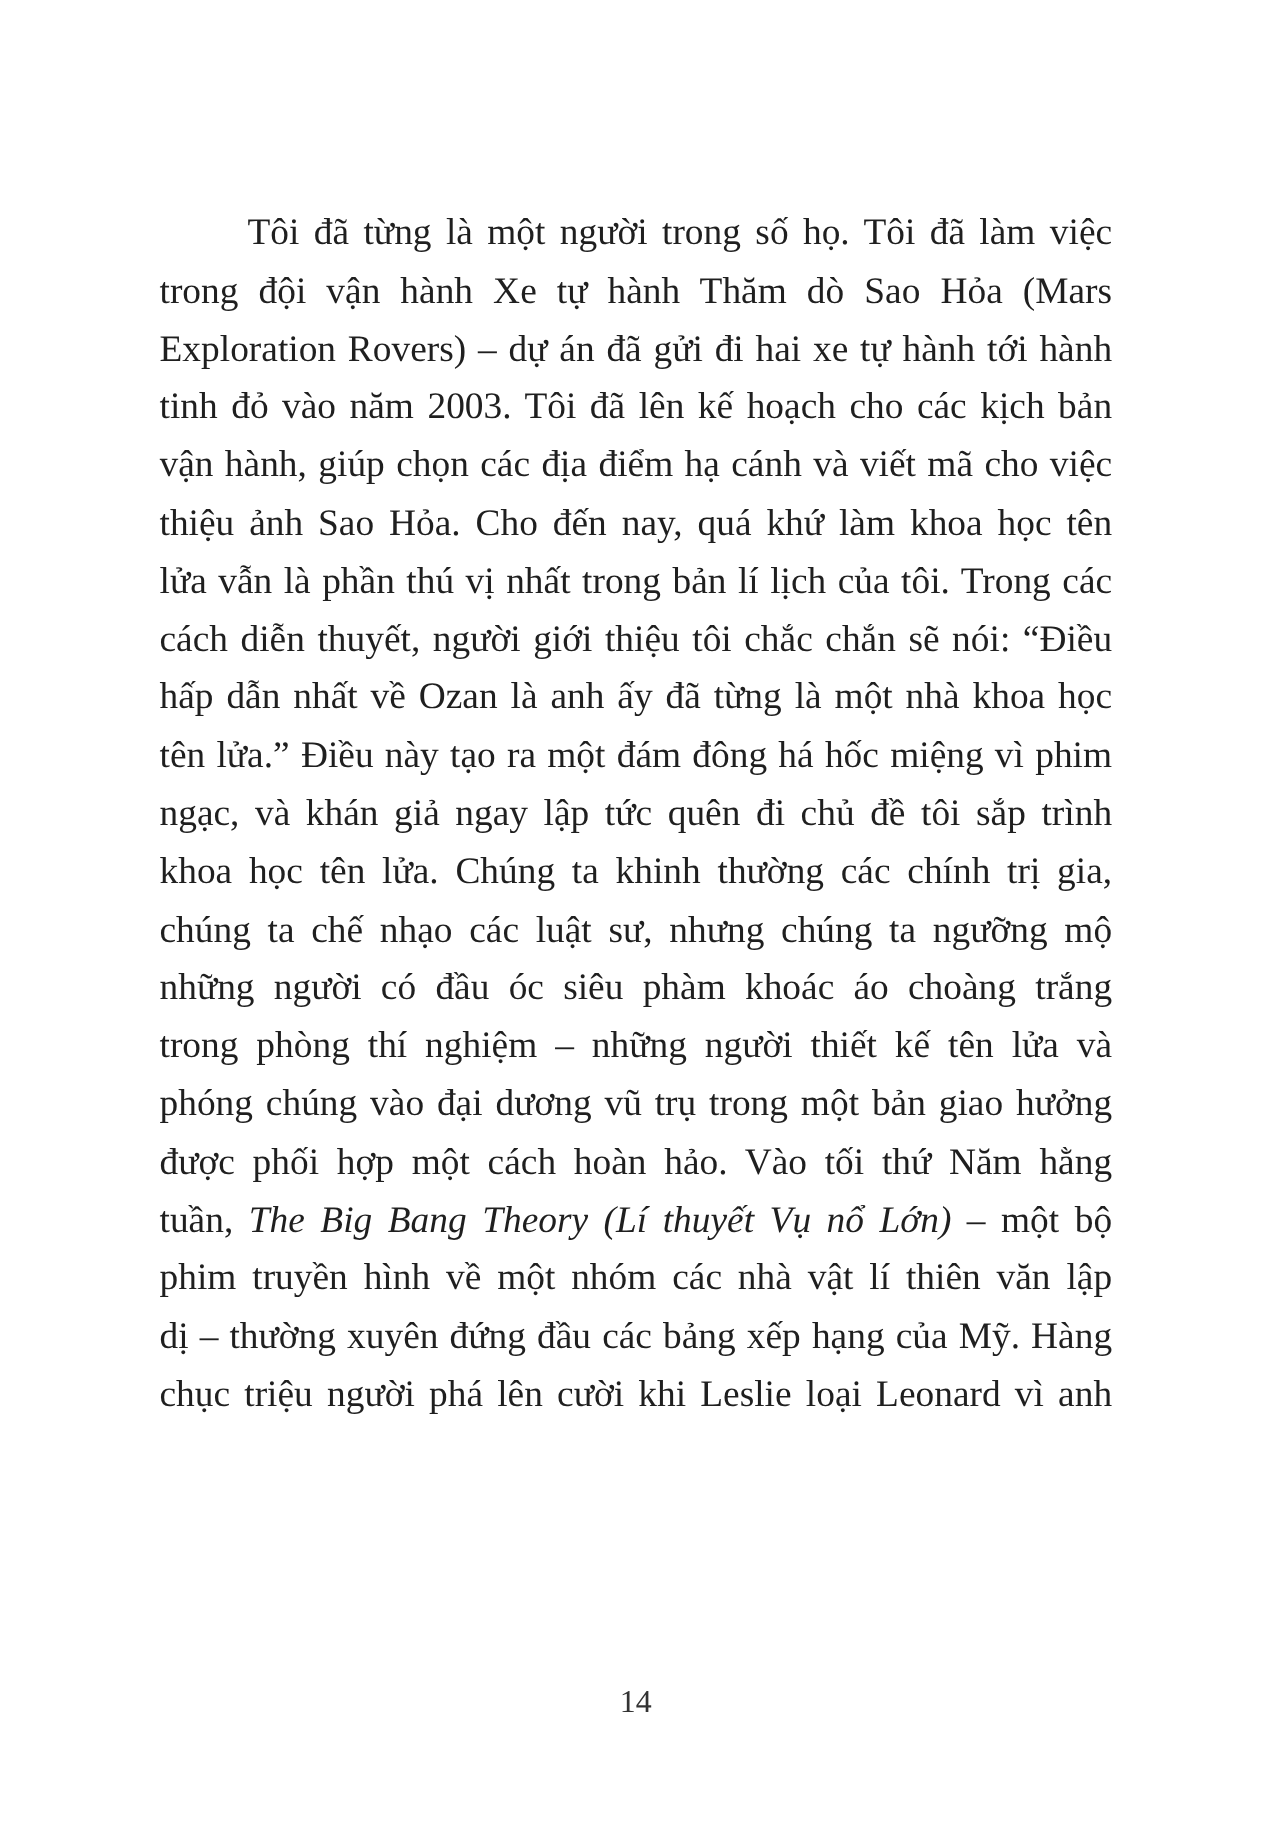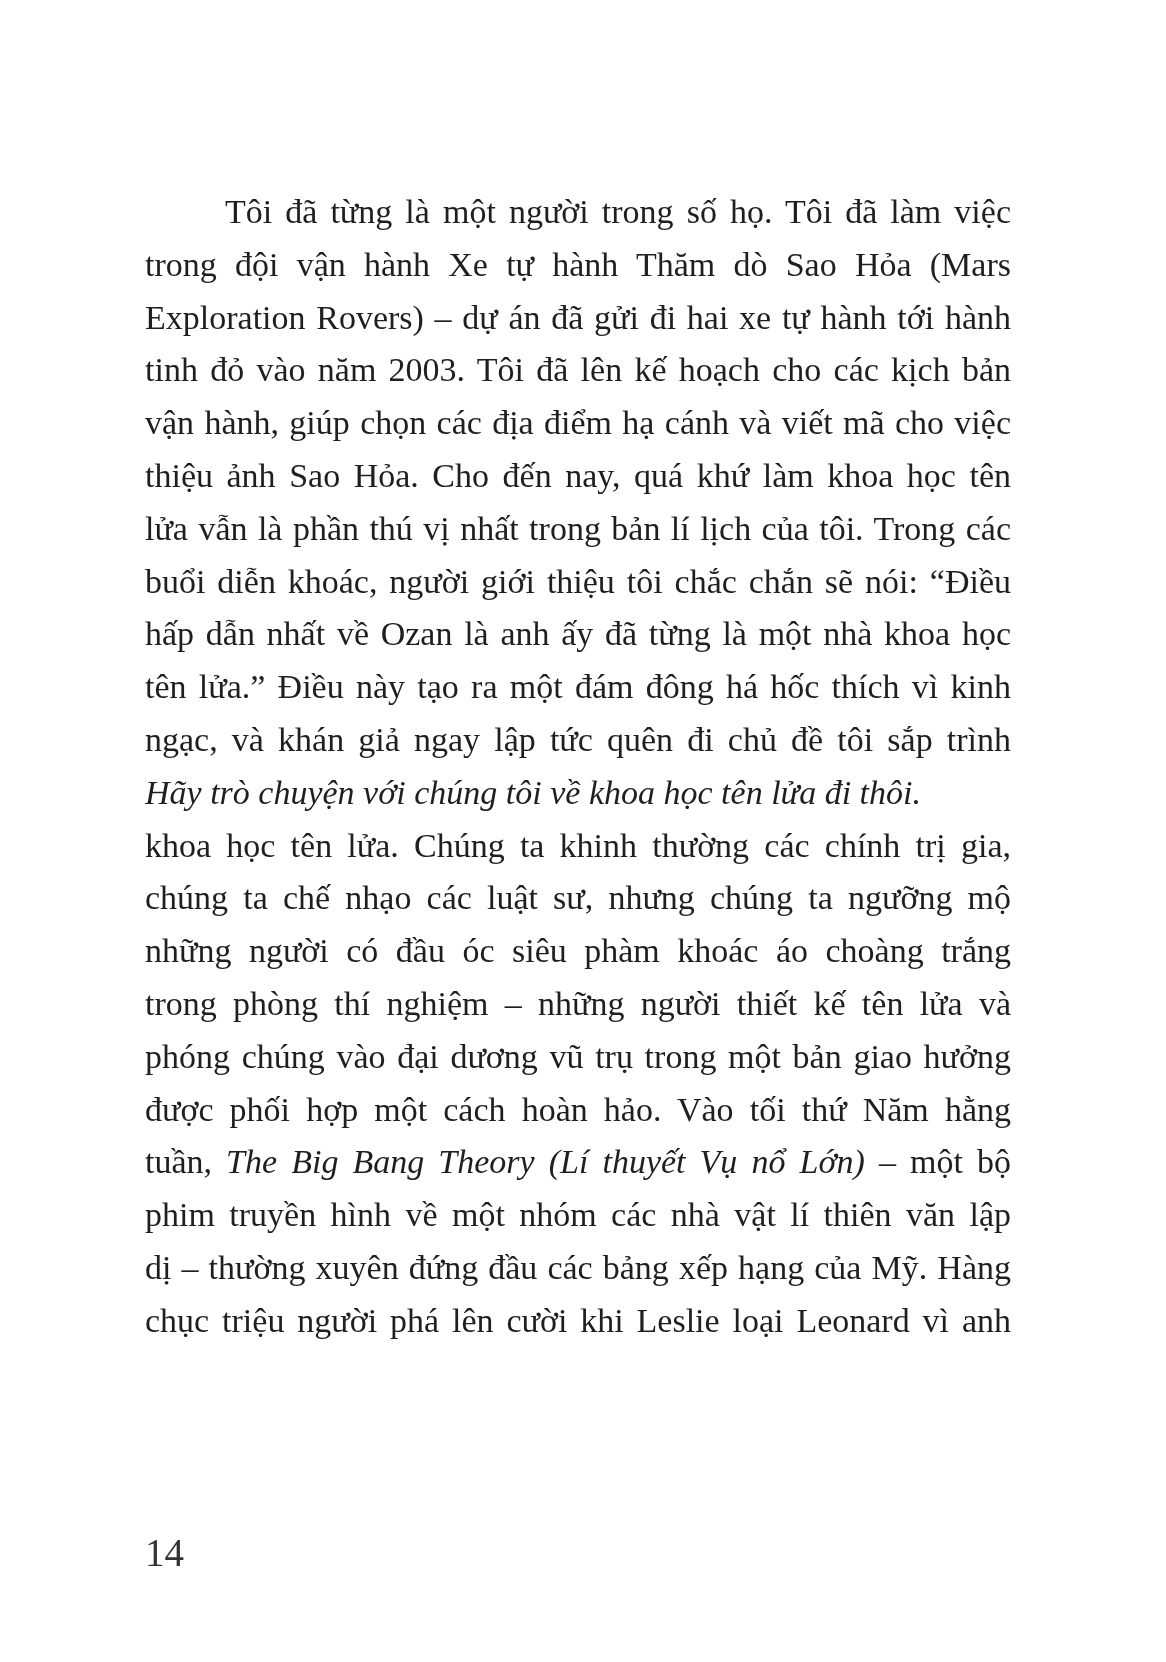--- a/index.html
+++ b/index.html
@@ -45,43 +45,43 @@
     text-indent: 80px;
   }
   .line em {
     font-style: italic;
   }
   .page-number {
     position: absolute;
     top: 1533px;
     left: 145px;
     width: 866px;
-    font-size: 39px;
+    text-align: center;
+    font-size: 29px;
     line-height: 1;
     color: #333333;
   }
 </style>
 </head>
 <body>
 
 <div class="page" style="background: rgb(255, 255, 255);">
   <div class="text-block" style="color: rgb(31, 31, 31);">
       <div class="paragraph">
         <div class="line indent"><span>Tôi đã từng là một người trong số họ. Tôi đã làm việc</span></div>
         <div class="line"><span>trong đội vận hành Xe tự hành Thăm dò Sao Hỏa (Mars</span></div>
         <div class="line"><span>Exploration Rovers) – dự án đã gửi đi hai xe tự hành tới hành</span></div>
         <div class="line"><span>tinh đỏ vào năm 2003. Tôi đã lên kế hoạch cho các kịch bản</span></div>
         <div class="line"><span>vận hành, giúp chọn các địa điểm hạ cánh và viết mã cho việc</span></div>
         <div class="line"><span>thiệu ảnh Sao Hỏa. Cho đến nay, quá khứ làm khoa học tên</span></div>
         <div class="line"><span>lửa vẫn là phần thú vị nhất trong bản lí lịch của tôi. Trong các</span></div>
-        <div class="line"><span>buổi diễn khoác, người giới thiệu tôi chắc chắn sẽ nói: “Điều</span></div>
+        <div class="line"><span>cách diễn thuyết, người giới thiệu tôi chắc chắn sẽ nói: “Điều</span></div>
         <div class="line"><span>hấp dẫn nhất về Ozan là anh ấy đã từng là một nhà khoa học</span></div>
-        <div class="line"><span>tên lửa.” Điều này tạo ra một đám đông há hốc thích vì kinh</span></div>
+        <div class="line"><span>tên lửa.” Điều này tạo ra một đám đông há hốc miệng vì phim</span></div>
         <div class="line"><span>ngạc, và khán giả ngay lập tức quên đi chủ đề tôi sắp trình</span></div>
-        <div class="line last"><em>Hãy trò chuyện với chúng tôi về khoa học tên lửa đi thôi.</em></div>
       </div>
       <div class="paragraph">
         <div class="line"><span>khoa học tên lửa. Chúng ta khinh thường các chính trị gia,</span></div>
         <div class="line"><span>chúng ta chế nhạo các luật sư, nhưng chúng ta ngưỡng mộ</span></div>
         <div class="line"><span>những người có đầu óc siêu phàm khoác áo choàng trắng</span></div>
         <div class="line"><span>trong phòng thí nghiệm – những người thiết kế tên lửa và</span></div>
         <div class="line"><span>phóng chúng vào đại dương vũ trụ trong một bản giao hưởng</span></div>
         <div class="line"><span>được phối hợp một cách hoàn hảo. Vào tối thứ Năm hằng</span></div>
         <div class="line"><span>tuần, </span><em>The Big Bang Theory (Lí thuyết Vụ nổ Lớn)</em><span> – một bộ</span></div>
         <div class="line"><span>phim truyền hình về một nhóm các nhà vật lí thiên văn lập</span></div>

